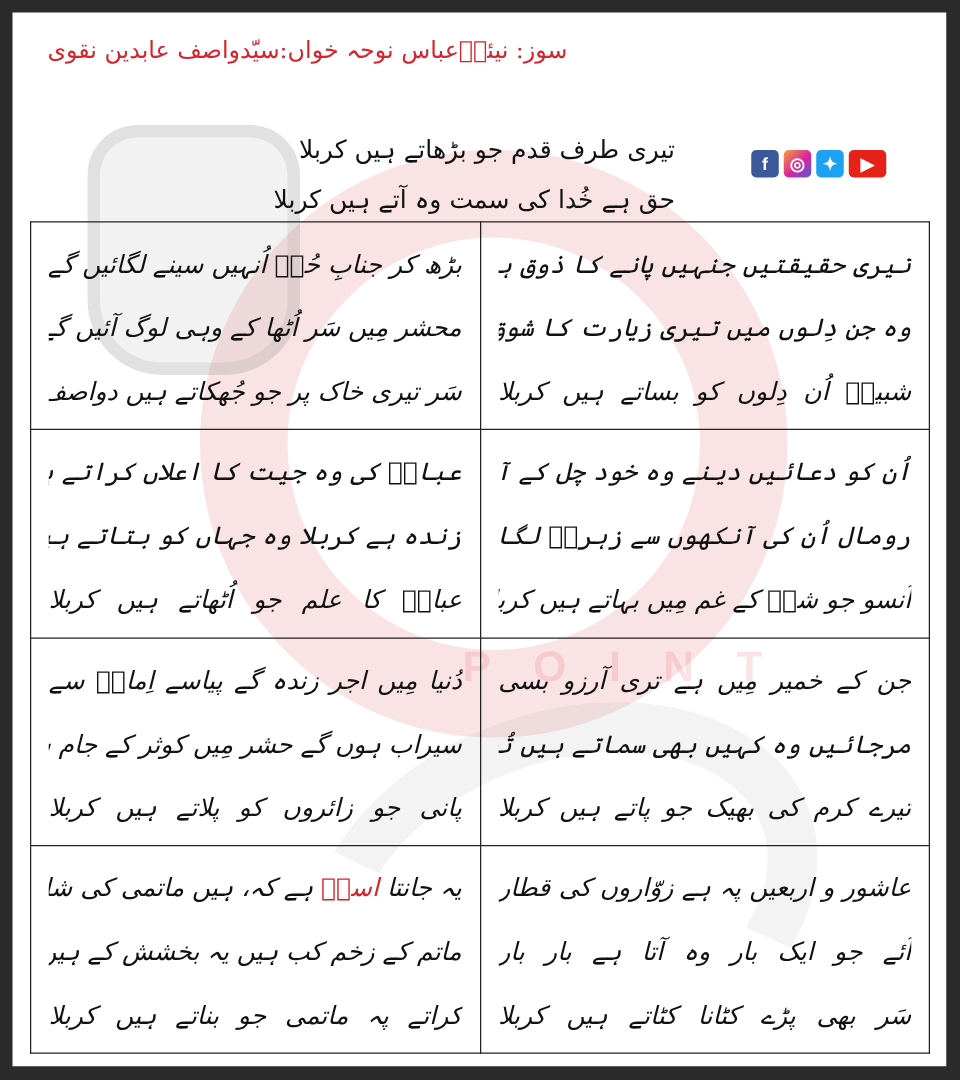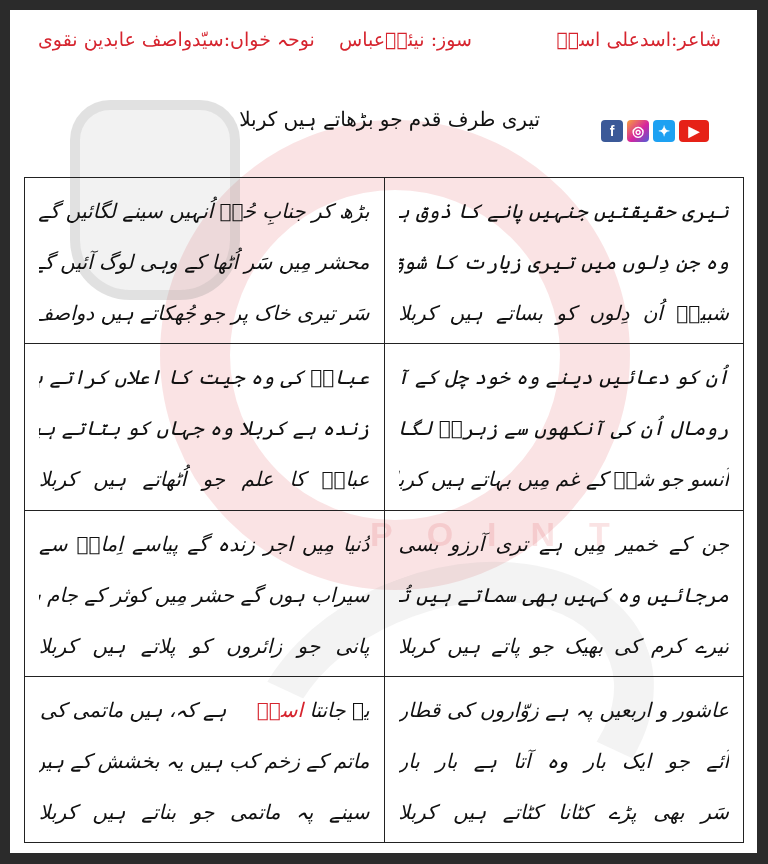--- a/index.html
+++ b/index.html
@@ -48,21 +48,21 @@
   }
   .credits {
     position: absolute; top: 18px; left: 20px; right: 20px; height: 36px;
     direction: rtl;
     font-family: "DejaVu Serif", serif;
     color: #d6242e;
     font-size: 19px;
   }
   .credits span { position: absolute; top: 0; white-space: nowrap; text-align: center; }
   .credit-poet { right: 16px; }
-  .credit-composer { right: 265px; }
+  .credit-composer { right: 283px; }
   .credit-reciter { left: 8px; }
   .refrain {
     position: absolute; left: 190px; width: 340px;
     direction: rtl; text-align: right;
     font-family: "DejaVu Serif", serif;
     font-size: 20px; color: #111;
     letter-spacing: 1px;
   }
   .refrain-1 { top: 97px; text-align: right; }
   .refrain-2 { top: 137px; }
@@ -104,39 +104,39 @@
     font-family: "DejaVu Serif", serif;
     font-size: 20px;
     line-height: 51px;
     color: #111;
     text-align: justify;
     text-align-last: justify;
     white-space: nowrap;
     overflow: hidden;
     font-style: italic;
   }
-  .pen-name { color: #d6242e; margin-left: 24px; }
+  .pen-name { color: #d6242e; }
 </style>
 </head>
 <body>
 
 <div class="page">
 
   <div class="wm wm-ring"></div>
   <div class="wm wm-fist"></div>
   <div class="wm wm-swoosh"></div>
   <div class="wm wm-point">POINT</div>
 
   <div class="credits">
-    <span class="credit-poet">شاعر:اسدعلی اسدؔ</span>
     <span class="credit-composer">سوز: نیئرؔعباس</span>
     <span class="credit-reciter">نوحہ خواں:سیّدواصف عابدین نقوی</span>
   </div>
 
   <div class="refrain refrain-1">تیری طرف قدم جو بڑھاتے ہیں کربلا</div>
+  <div class="refrain refrain-2">حق ہے خُدا کی سمت وہ آتے ہیں کربلا</div>
 
   <div class="social">
     <div class="ico ico-fb">f</div>
     <div class="ico ico-ig">◎</div>
     <div class="ico ico-tw">✦</div>
     <div class="ico ico-yt">▶</div>
   </div>
 
   <table class="lyrics">
     <tbody>
@@ -178,18 +178,18 @@
     </tr>
     <tr>
       <td>
         <span class="stanza-line">عاشور و اربعیں پہ ہے زوّاروں کی قطار</span>
         <span class="stanza-line">آئے جو ایک بار وہ آتا ہے بار بار</span>
         <span class="stanza-line">سَر بھی پڑے کٹانا کٹاتے ہیں کربلا</span>
       </td>
       <td>
         <span class="stanza-line"><span>یہ جانتا </span><span class="pen-name">اسدؔ</span><span> ہے کہ، ہیں ماتمی کی شان</span></span>
         <span class="stanza-line">ماتم کے زخم کب ہیں یہ بخشش کے ہیں نشان</span>
-        <span class="stanza-line">سینے پہ ماتمی جو بناتے ہیں کربلا</span>
+        <span class="stanza-line">کراتے پہ ماتمی جو بناتے ہیں کربلا</span>
       </td>
     </tr>
   </tbody>
     </table>
 </div>
 
 </body></html>

